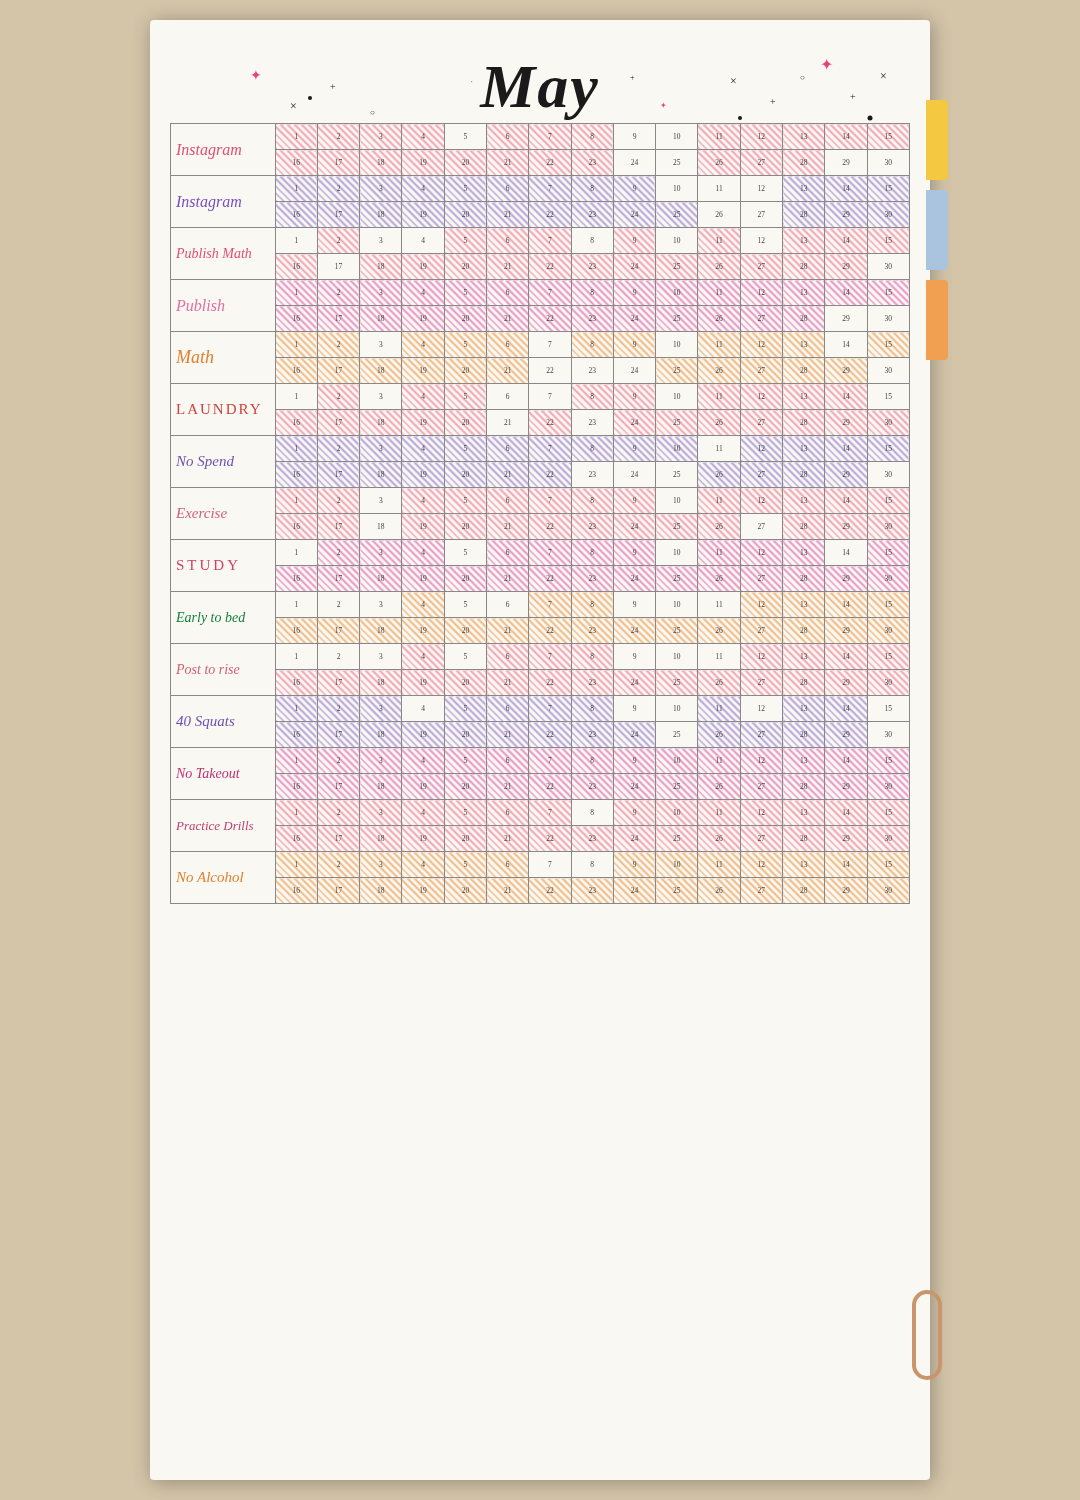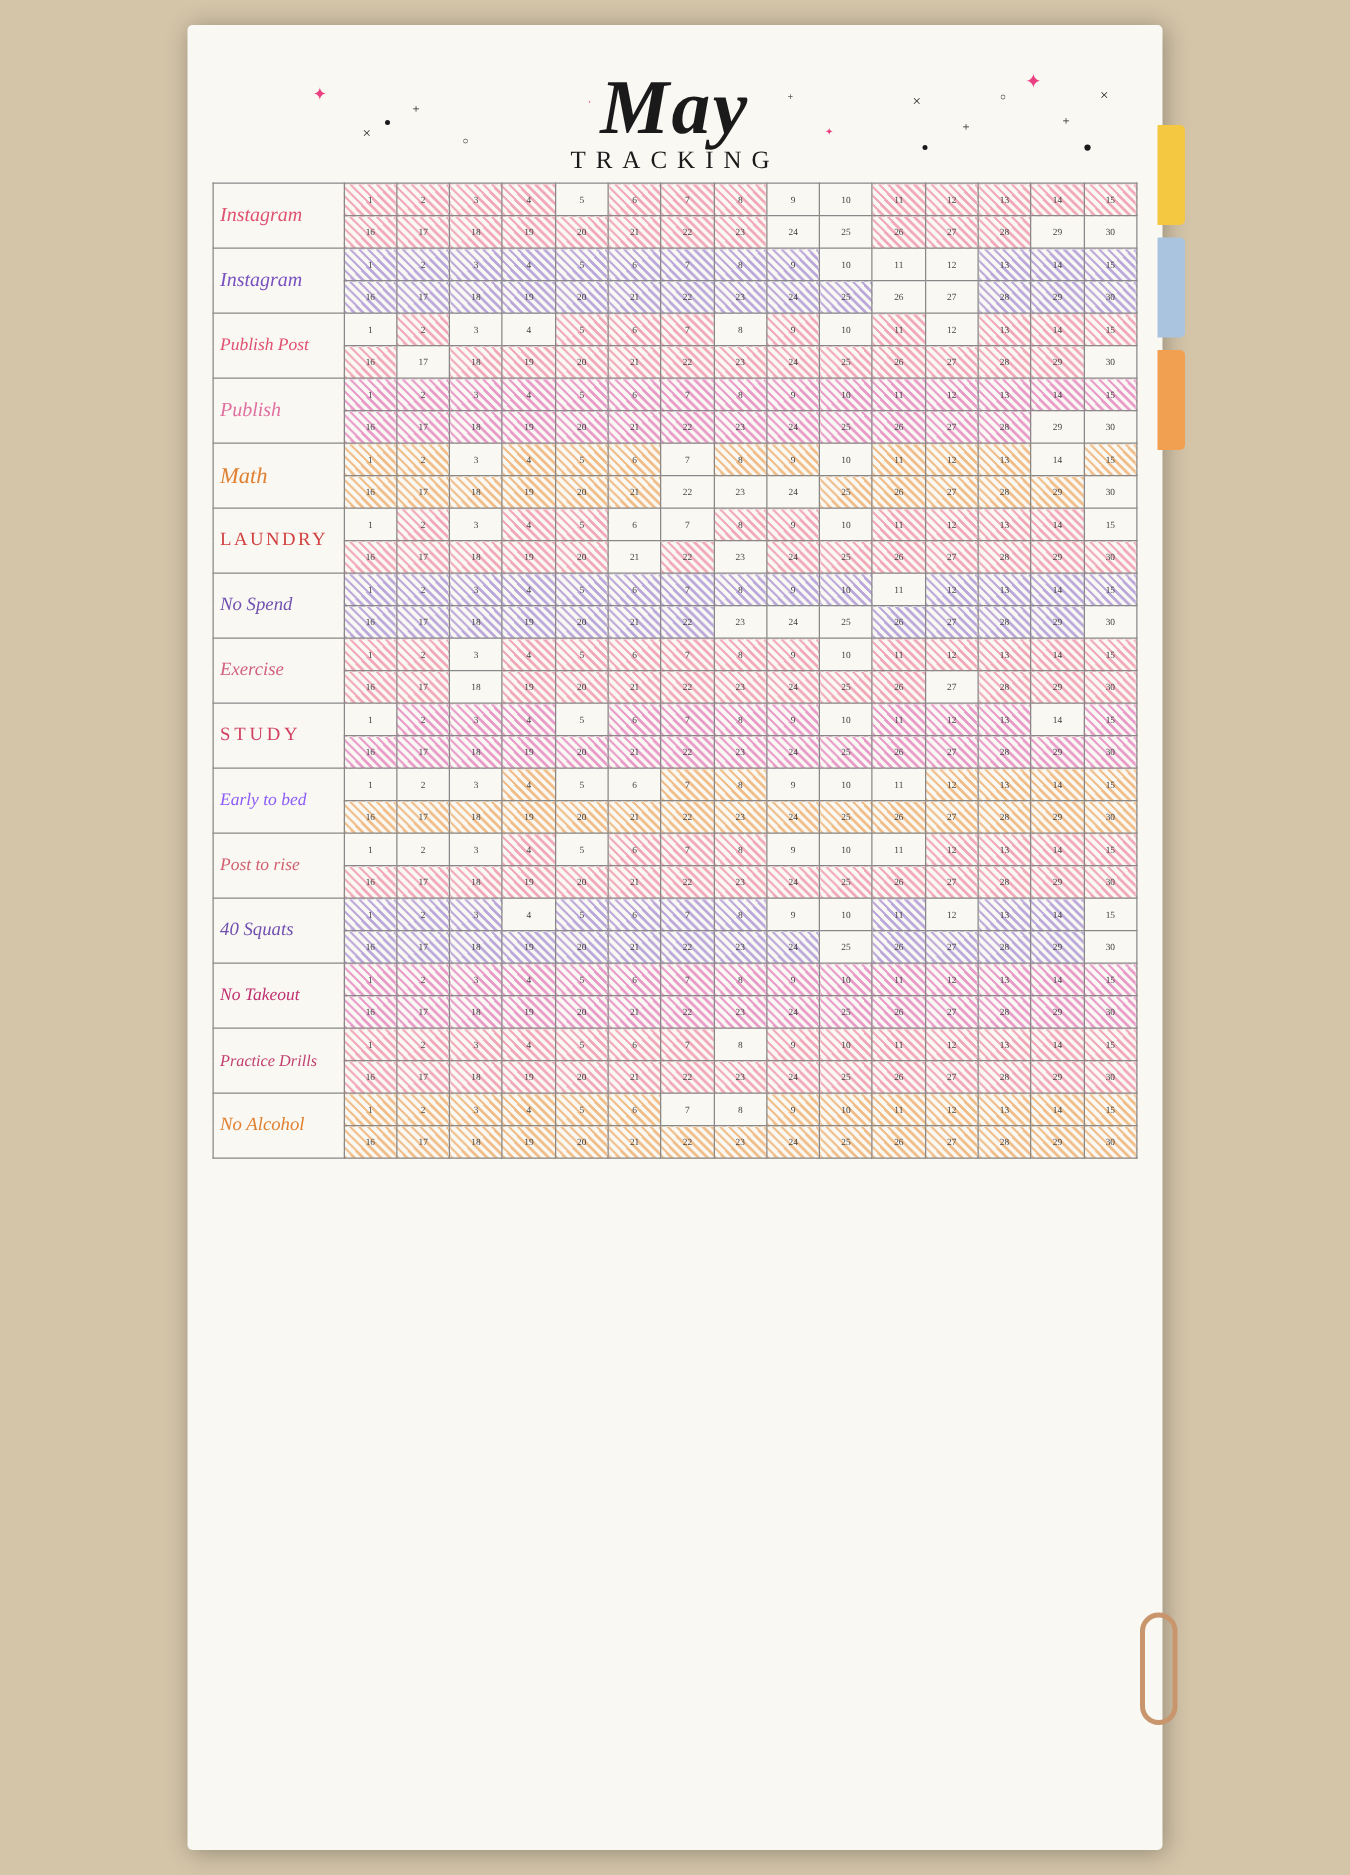--- a/index.html
+++ b/index.html
@@ -128,21 +128,20 @@
     <circle cx="720" cy="88" r="2.5" fill="#1a1a1a"></circle>
     <text x="430" y="72" fill="#e84080" font-size="10">·</text>
     <text x="320" y="55" fill="#e84080" font-size="10">·</text>
     <text x="350" y="72" fill="#e84080" font-size="10">·</text>
     <text x="480" y="50" fill="#1a1a1a" font-size="8">+</text>
     <text x="510" y="78" fill="#e84080" font-size="8">✦</text>
   </svg>
 
   <div class="header" style="margin-top:15px;">
     <div class="title-september">May</div>
-    <div class="title-tracking">TRACKING</div>
   </div>
 
 
   <table class="main-table" style="margin-top:2px;">
     <tbody id="habit-rows">
     <tr>
           <td rowspan="2" style="width: 105px; padding: 2px 5px; vertical-align: middle; border: 1px solid rgb(136, 136, 136); font-family: Georgia, serif; font-style: italic; font-size: 16px; color: rgb(224, 80, 112);">Instagram</td>
           <td class="filled-p" style="width: 44px; height: 26px; text-align: center; vertical-align: middle; font-size: 7.5px; color: rgb(68, 68, 68); border: 1px solid rgb(136, 136, 136); padding: 0px;">1</td>
           <td class="filled-p" style="width: 44px; height: 26px; text-align: center; vertical-align: middle; font-size: 7.5px; color: rgb(68, 68, 68); border: 1px solid rgb(136, 136, 136); padding: 0px;">2</td>
           <td class="filled-p" style="width: 44px; height: 26px; text-align: center; vertical-align: middle; font-size: 7.5px; color: rgb(68, 68, 68); border: 1px solid rgb(136, 136, 136); padding: 0px;">3</td>
@@ -205,21 +204,21 @@
           <td class="filled-pu" style="width: 44px; height: 26px; text-align: center; vertical-align: middle; font-size: 7.5px; color: rgb(68, 68, 68); border: 1px solid rgb(136, 136, 136); padding: 0px;">23</td>
           <td class="filled-pu" style="width: 44px; height: 26px; text-align: center; vertical-align: middle; font-size: 7.5px; color: rgb(68, 68, 68); border: 1px solid rgb(136, 136, 136); padding: 0px;">24</td>
           <td class="filled-pu" style="width: 44px; height: 26px; text-align: center; vertical-align: middle; font-size: 7.5px; color: rgb(68, 68, 68); border: 1px solid rgb(136, 136, 136); padding: 0px;">25</td>
           <td style="width: 44px; height: 26px; text-align: center; vertical-align: middle; font-size: 7.5px; color: rgb(68, 68, 68); border: 1px solid rgb(136, 136, 136); padding: 0px;">26</td>
           <td style="width: 44px; height: 26px; text-align: center; vertical-align: middle; font-size: 7.5px; color: rgb(68, 68, 68); border: 1px solid rgb(136, 136, 136); padding: 0px;">27</td>
           <td class="filled-pu" style="width: 44px; height: 26px; text-align: center; vertical-align: middle; font-size: 7.5px; color: rgb(68, 68, 68); border: 1px solid rgb(136, 136, 136); padding: 0px;">28</td>
           <td class="filled-pu" style="width: 44px; height: 26px; text-align: center; vertical-align: middle; font-size: 7.5px; color: rgb(68, 68, 68); border: 1px solid rgb(136, 136, 136); padding: 0px;">29</td>
           <td class="filled-pu" style="width: 44px; height: 26px; text-align: center; vertical-align: middle; font-size: 7.5px; color: rgb(68, 68, 68); border: 1px solid rgb(136, 136, 136); padding: 0px;">30</td>
         </tr>
         <tr>
-          <td rowspan="2" style="width: 105px; padding: 2px 5px; vertical-align: middle; border: 1px solid rgb(136, 136, 136); font-family: Georgia, serif; font-style: italic; font-size: 14px; color: rgb(224, 80, 112);">Publish Post</td>
+          <td rowspan="2" style="width: 105px; padding: 2px 5px; vertical-align: middle; border: 1px solid rgb(136, 136, 136); font-family: Georgia, serif; font-style: italic; font-size: 14px; color: rgb(224, 80, 112);">Publish Math</td>
           <td style="width: 44px; height: 26px; text-align: center; vertical-align: middle; font-size: 7.5px; color: rgb(68, 68, 68); border: 1px solid rgb(136, 136, 136); padding: 0px;">1</td>
           <td class="filled-p" style="width: 44px; height: 26px; text-align: center; vertical-align: middle; font-size: 7.5px; color: rgb(68, 68, 68); border: 1px solid rgb(136, 136, 136); padding: 0px;">2</td>
           <td style="width: 44px; height: 26px; text-align: center; vertical-align: middle; font-size: 7.5px; color: rgb(68, 68, 68); border: 1px solid rgb(136, 136, 136); padding: 0px;">3</td>
           <td style="width: 44px; height: 26px; text-align: center; vertical-align: middle; font-size: 7.5px; color: rgb(68, 68, 68); border: 1px solid rgb(136, 136, 136); padding: 0px;">4</td>
           <td class="filled-p" style="width: 44px; height: 26px; text-align: center; vertical-align: middle; font-size: 7.5px; color: rgb(68, 68, 68); border: 1px solid rgb(136, 136, 136); padding: 0px;">5</td>
           <td class="filled-p" style="width: 44px; height: 26px; text-align: center; vertical-align: middle; font-size: 7.5px; color: rgb(68, 68, 68); border: 1px solid rgb(136, 136, 136); padding: 0px;">6</td>
           <td class="filled-p" style="width: 44px; height: 26px; text-align: center; vertical-align: middle; font-size: 7.5px; color: rgb(68, 68, 68); border: 1px solid rgb(136, 136, 136); padding: 0px;">7</td>
           <td style="width: 44px; height: 26px; text-align: center; vertical-align: middle; font-size: 7.5px; color: rgb(68, 68, 68); border: 1px solid rgb(136, 136, 136); padding: 0px;">8</td>
           <td class="filled-p" style="width: 44px; height: 26px; text-align: center; vertical-align: middle; font-size: 7.5px; color: rgb(68, 68, 68); border: 1px solid rgb(136, 136, 136); padding: 0px;">9</td>
           <td style="width: 44px; height: 26px; text-align: center; vertical-align: middle; font-size: 7.5px; color: rgb(68, 68, 68); border: 1px solid rgb(136, 136, 136); padding: 0px;">10</td>
@@ -450,21 +449,21 @@
           <td class="filled-m" style="width: 44px; height: 26px; text-align: center; vertical-align: middle; font-size: 7.5px; color: rgb(68, 68, 68); border: 1px solid rgb(136, 136, 136); padding: 0px;">23</td>
           <td class="filled-m" style="width: 44px; height: 26px; text-align: center; vertical-align: middle; font-size: 7.5px; color: rgb(68, 68, 68); border: 1px solid rgb(136, 136, 136); padding: 0px;">24</td>
           <td class="filled-m" style="width: 44px; height: 26px; text-align: center; vertical-align: middle; font-size: 7.5px; color: rgb(68, 68, 68); border: 1px solid rgb(136, 136, 136); padding: 0px;">25</td>
           <td class="filled-m" style="width: 44px; height: 26px; text-align: center; vertical-align: middle; font-size: 7.5px; color: rgb(68, 68, 68); border: 1px solid rgb(136, 136, 136); padding: 0px;">26</td>
           <td class="filled-m" style="width: 44px; height: 26px; text-align: center; vertical-align: middle; font-size: 7.5px; color: rgb(68, 68, 68); border: 1px solid rgb(136, 136, 136); padding: 0px;">27</td>
           <td class="filled-m" style="width: 44px; height: 26px; text-align: center; vertical-align: middle; font-size: 7.5px; color: rgb(68, 68, 68); border: 1px solid rgb(136, 136, 136); padding: 0px;">28</td>
           <td class="filled-m" style="width: 44px; height: 26px; text-align: center; vertical-align: middle; font-size: 7.5px; color: rgb(68, 68, 68); border: 1px solid rgb(136, 136, 136); padding: 0px;">29</td>
           <td class="filled-m" style="width: 44px; height: 26px; text-align: center; vertical-align: middle; font-size: 7.5px; color: rgb(68, 68, 68); border: 1px solid rgb(136, 136, 136); padding: 0px;">30</td>
         </tr>
         <tr>
-          <td rowspan="2" style="width: 105px; padding: 2px 5px; vertical-align: middle; border: 1px solid rgb(136, 136, 136); font-family: Georgia, serif; font-style: italic; font-size: 14px; color: #8b5cf6;">Early to bed</td>
+          <td rowspan="2" style="width: 105px; padding: 2px 5px; vertical-align: middle; border: 1px solid rgb(136, 136, 136); font-family: Georgia, serif; font-style: italic; font-size: 14px; color: #15803d;">Early to bed</td>
           <td style="width: 44px; height: 26px; text-align: center; vertical-align: middle; font-size: 7.5px; color: rgb(68, 68, 68); border: 1px solid rgb(136, 136, 136); padding: 0px;">1</td>
           <td style="width: 44px; height: 26px; text-align: center; vertical-align: middle; font-size: 7.5px; color: rgb(68, 68, 68); border: 1px solid rgb(136, 136, 136); padding: 0px;">2</td>
           <td style="width: 44px; height: 26px; text-align: center; vertical-align: middle; font-size: 7.5px; color: rgb(68, 68, 68); border: 1px solid rgb(136, 136, 136); padding: 0px;">3</td>
           <td class="filled-o" style="width: 44px; height: 26px; text-align: center; vertical-align: middle; font-size: 7.5px; color: rgb(68, 68, 68); border: 1px solid rgb(136, 136, 136); padding: 0px;">4</td>
           <td style="width: 44px; height: 26px; text-align: center; vertical-align: middle; font-size: 7.5px; color: rgb(68, 68, 68); border: 1px solid rgb(136, 136, 136); padding: 0px;">5</td>
           <td style="width: 44px; height: 26px; text-align: center; vertical-align: middle; font-size: 7.5px; color: rgb(68, 68, 68); border: 1px solid rgb(136, 136, 136); padding: 0px;">6</td>
           <td class="filled-o" style="width: 44px; height: 26px; text-align: center; vertical-align: middle; font-size: 7.5px; color: rgb(68, 68, 68); border: 1px solid rgb(136, 136, 136); padding: 0px;">7</td>
           <td class="filled-o" style="width: 44px; height: 26px; text-align: center; vertical-align: middle; font-size: 7.5px; color: rgb(68, 68, 68); border: 1px solid rgb(136, 136, 136); padding: 0px;">8</td>
           <td style="width: 44px; height: 26px; text-align: center; vertical-align: middle; font-size: 7.5px; color: rgb(68, 68, 68); border: 1px solid rgb(136, 136, 136); padding: 0px;">9</td>
           <td style="width: 44px; height: 26px; text-align: center; vertical-align: middle; font-size: 7.5px; color: rgb(68, 68, 68); border: 1px solid rgb(136, 136, 136); padding: 0px;">10</td>

